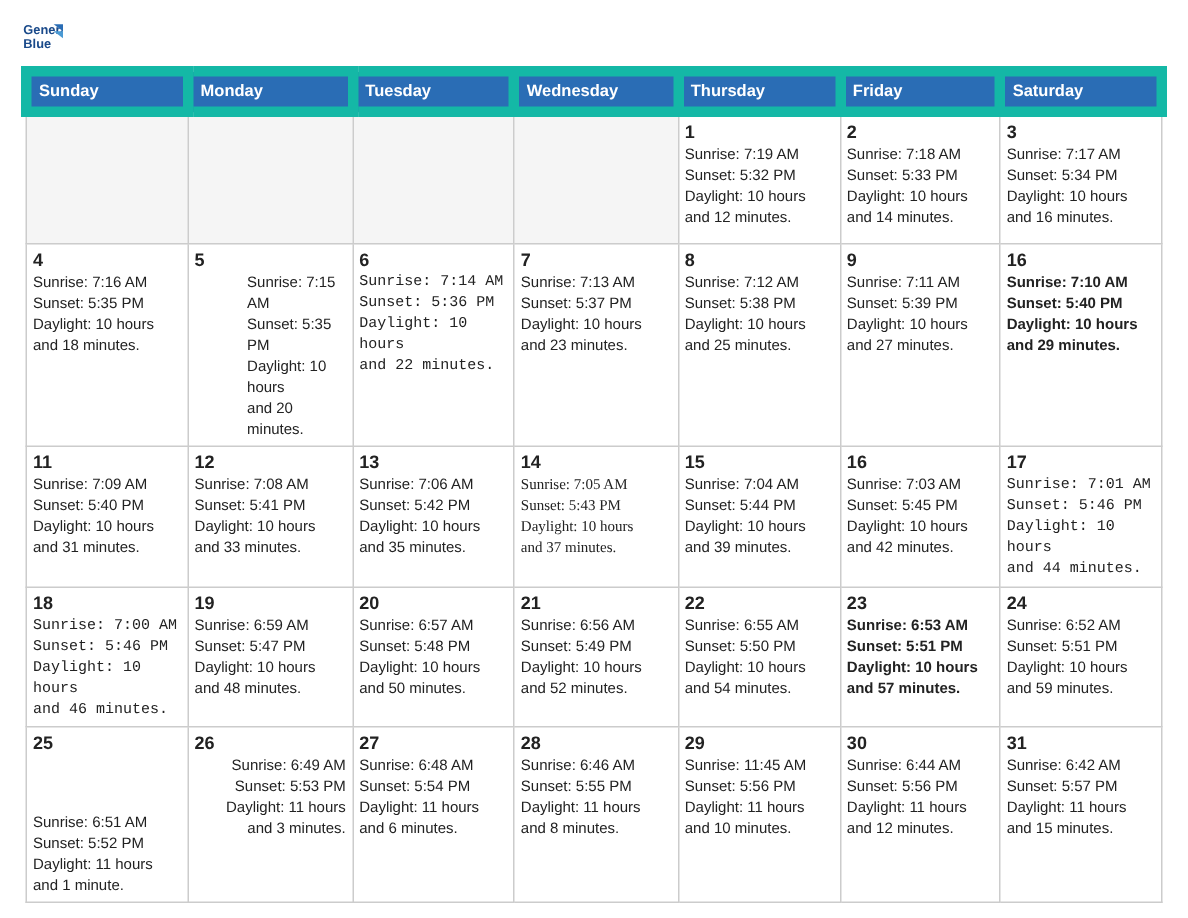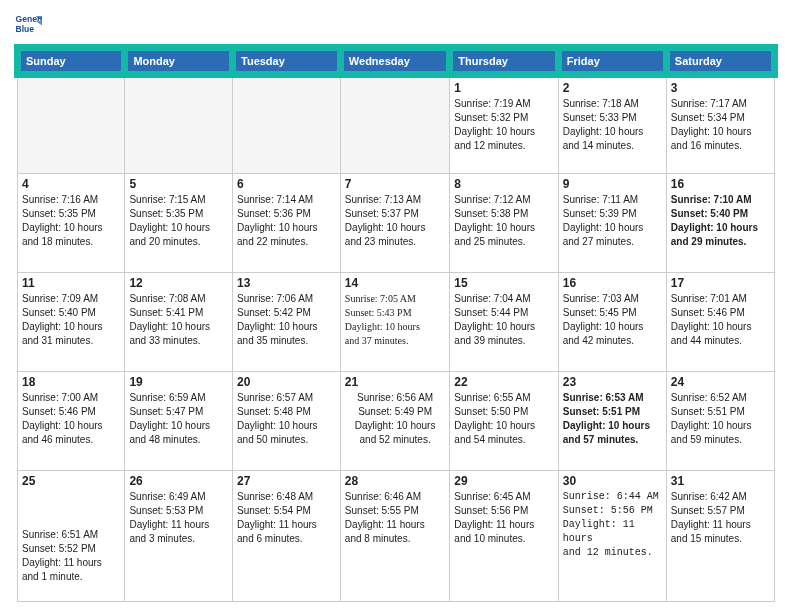--- a/index.html
+++ b/index.html
@@ -158,28 +158,28 @@
         <tr>
           <td>
             <span class="day-number">4</span>
             <div class="day-info" style="white-space: pre-line;">Sunrise: 7:16 AM
 Sunset: 5:35 PM
 Daylight: 10 hours
 and 18 minutes.</div>
           </td>
           <td>
             <span class="day-number">5</span>
-            <div class="day-info" style="white-space: pre-line;">Sunrise: 7:15 AM
+            <div class="day-info" style="white-space: pre-line; margin-left: 35px;">Sunrise: 7:15 AM
 Sunset: 5:35 PM
 Daylight: 10 hours
 and 20 minutes.</div>
           </td>
           <td>
             <span class="day-number">6</span>
-            <div class="day-info" style="white-space: pre-line;">Sunrise: 7:14 AM
+            <div class="day-info" style="white-space: pre-line; font-family: Liberation Mono, monospace;">Sunrise: 7:14 AM
 Sunset: 5:36 PM
 Daylight: 10 hours
 and 22 minutes.</div>
           </td>
           <td>
             <span class="day-number">7</span>
             <div class="day-info" style="white-space: pre-line;">Sunrise: 7:13 AM
 Sunset: 5:37 PM
 Daylight: 10 hours
 and 23 minutes.</div>
@@ -244,51 +244,51 @@
           </td>
           <td>
             <span class="day-number">16</span>
             <div class="day-info" style="white-space: pre-line;">Sunrise: 7:03 AM
 Sunset: 5:45 PM
 Daylight: 10 hours
 and 42 minutes.</div>
           </td>
           <td>
             <span class="day-number">17</span>
-            <div class="day-info" style="white-space: pre-line;">Sunrise: 7:01 AM
+            <div class="day-info" style="white-space: pre-line; font-family: Liberation Mono, monospace;">Sunrise: 7:01 AM
 Sunset: 5:46 PM
 Daylight: 10 hours
 and 44 minutes.</div>
           </td>
         </tr>
         <tr>
           <td>
             <span class="day-number">18</span>
-            <div class="day-info" style="white-space: pre-line;">Sunrise: 7:00 AM
+            <div class="day-info" style="white-space: pre-line; font-family: Liberation Mono, monospace;">Sunrise: 7:00 AM
 Sunset: 5:46 PM
 Daylight: 10 hours
 and 46 minutes.</div>
           </td>
           <td>
             <span class="day-number">19</span>
             <div class="day-info" style="white-space: pre-line;">Sunrise: 6:59 AM
 Sunset: 5:47 PM
 Daylight: 10 hours
 and 48 minutes.</div>
           </td>
           <td>
             <span class="day-number">20</span>
             <div class="day-info" style="white-space: pre-line;">Sunrise: 6:57 AM
 Sunset: 5:48 PM
 Daylight: 10 hours
 and 50 minutes.</div>
           </td>
           <td>
             <span class="day-number">21</span>
-            <div class="day-info" style="white-space: pre-line; text-align: center;">Sunrise: 6:56 AM
+            <div class="day-info" style="white-space: pre-line;">Sunrise: 6:56 AM
 Sunset: 5:49 PM
 Daylight: 10 hours
 and 52 minutes.</div>
           </td>
           <td>
             <span class="day-number">22</span>
             <div class="day-info" style="white-space: pre-line;">Sunrise: 6:55 AM
 Sunset: 5:50 PM
 Daylight: 10 hours
 and 54 minutes.</div>
@@ -311,49 +311,49 @@
         <tr>
           <td>
             <span class="day-number">25</span>
             <div class="day-info" style="white-space: pre-line; margin-top: 40px;">Sunrise: 6:51 AM
 Sunset: 5:52 PM
 Daylight: 11 hours
 and 1 minute.</div>
           </td>
           <td>
             <span class="day-number">26</span>
-            <div class="day-info" style="white-space: pre-line;">Sunrise: 6:49 AM
+            <div class="day-info" style="white-space: pre-line; text-align: right;">Sunrise: 6:49 AM
 Sunset: 5:53 PM
 Daylight: 11 hours
 and 3 minutes.</div>
           </td>
           <td>
             <span class="day-number">27</span>
             <div class="day-info" style="white-space: pre-line;">Sunrise: 6:48 AM
 Sunset: 5:54 PM
 Daylight: 11 hours
 and 6 minutes.</div>
           </td>
           <td>
             <span class="day-number">28</span>
             <div class="day-info" style="white-space: pre-line;">Sunrise: 6:46 AM
 Sunset: 5:55 PM
 Daylight: 11 hours
 and 8 minutes.</div>
           </td>
           <td>
             <span class="day-number">29</span>
-            <div class="day-info" style="white-space: pre-line;">Sunrise: 6:45 AM
+            <div class="day-info" style="white-space: pre-line;">Sunrise: 11:45 AM
 Sunset: 5:56 PM
 Daylight: 11 hours
 and 10 minutes.</div>
           </td>
           <td>
             <span class="day-number">30</span>
-            <div class="day-info" style="white-space: pre-line; font-family: Liberation Mono, monospace;">Sunrise: 6:44 AM
+            <div class="day-info" style="white-space: pre-line;">Sunrise: 6:44 AM
 Sunset: 5:56 PM
 Daylight: 11 hours
 and 12 minutes.</div>
           </td>
           <td>
             <span class="day-number">31</span>
             <div class="day-info" style="white-space: pre-line;">Sunrise: 6:42 AM
 Sunset: 5:57 PM
 Daylight: 11 hours
 and 15 minutes.</div>

